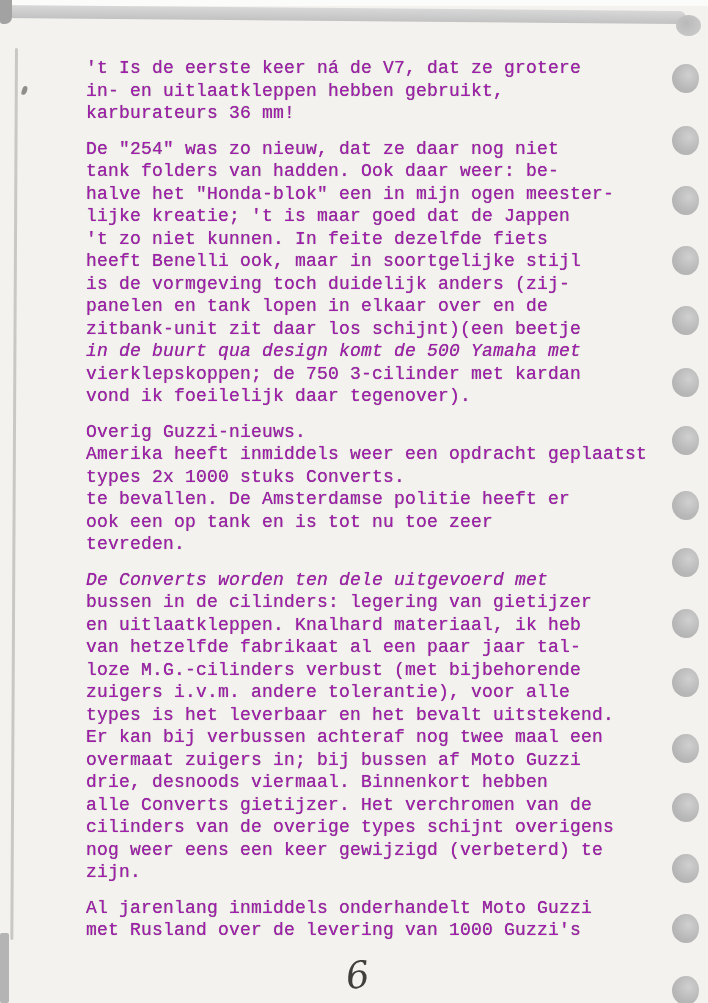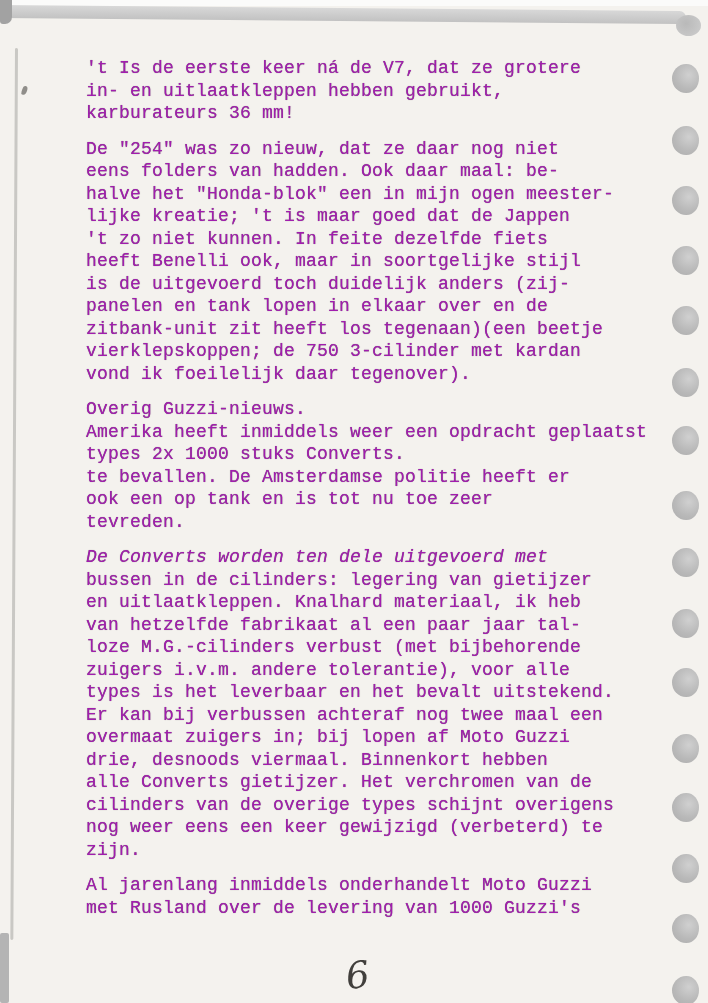--- a/index.html
+++ b/index.html
@@ -62,49 +62,50 @@
 <div class="speck"></div>
 
 <div class="text-area" id="text-area">
     <div class="para">
       <div class="line">'t Is de eerste keer ná de V7, dat ze grotere</div>
       <div class="line">in- en uitlaatkleppen hebben gebruikt,</div>
       <div class="line">karburateurs 36 mm!</div>
     </div>
     <div class="para">
       <div class="line">De "254" was zo nieuw, dat ze daar nog niet</div>
-      <div class="line">eens folders van hadden. Ook daar maal: be-</div>
+      <div class="line">tank folders van hadden. Ook daar weer: be-</div>
       <div class="line">halve het "Honda-blok" een in mijn ogen meester-</div>
       <div class="line">lijke kreatie; 't is maar goed dat de Jappen</div>
       <div class="line">'t zo niet kunnen. In feite dezelfde fiets</div>
       <div class="line">heeft Benelli ook, maar in soortgelijke stijl</div>
-      <div class="line">is de uitgevoerd toch duidelijk anders (zij-</div>
+      <div class="line">is de vormgeving toch duidelijk anders (zij-</div>
       <div class="line">panelen en tank lopen in elkaar over en de</div>
-      <div class="line">zitbank-unit zit heeft los tegenaan)(een beetje</div>
+      <div class="line">zitbank-unit zit daar los schijnt)(een beetje</div>
+      <div class="line em">in de buurt qua design komt de 500 Yamaha met</div>
       <div class="line">vierklepskoppen; de 750 3-cilinder met kardan</div>
       <div class="line">vond ik foeilelijk daar tegenover).</div>
     </div>
     <div class="para">
       <div class="line">Overig Guzzi-nieuws.</div>
       <div class="line">Amerika heeft inmiddels weer een opdracht geplaatst</div>
       <div class="line">types 2x 1000 stuks Converts.</div>
       <div class="line">te bevallen. De Amsterdamse politie heeft er</div>
       <div class="line">ook een op tank en is tot nu toe zeer</div>
       <div class="line">tevreden.</div>
     </div>
     <div class="para">
       <div class="line em">De Converts worden ten dele uitgevoerd met</div>
       <div class="line">bussen in de cilinders: legering van gietijzer</div>
       <div class="line">en uitlaatkleppen. Knalhard materiaal, ik heb</div>
       <div class="line">van hetzelfde fabrikaat al een paar jaar tal-</div>
       <div class="line">loze M.G.-cilinders verbust (met bijbehorende</div>
       <div class="line">zuigers i.v.m. andere tolerantie), voor alle</div>
       <div class="line">types is het leverbaar en het bevalt uitstekend.</div>
       <div class="line">Er kan bij verbussen achteraf nog twee maal een</div>
-      <div class="line">overmaat zuigers in; bij lopen af Moto Guzzi</div>
+      <div class="line">overmaat zuigers in; bij bussen af Moto Guzzi</div>
       <div class="line">drie, desnoods viermaal. Binnenkort hebben</div>
       <div class="line">alle Converts gietijzer. Het verchromen van de</div>
       <div class="line">cilinders van de overige types schijnt overigens</div>
       <div class="line">nog weer eens een keer gewijzigd (verbeterd) te</div>
       <div class="line">zijn.</div>
     </div>
     <div class="para">
       <div class="line">Al jarenlang inmiddels onderhandelt Moto Guzzi</div>
       <div class="line">met Rusland over de levering van 1000 Guzzi's</div>
     </div>

